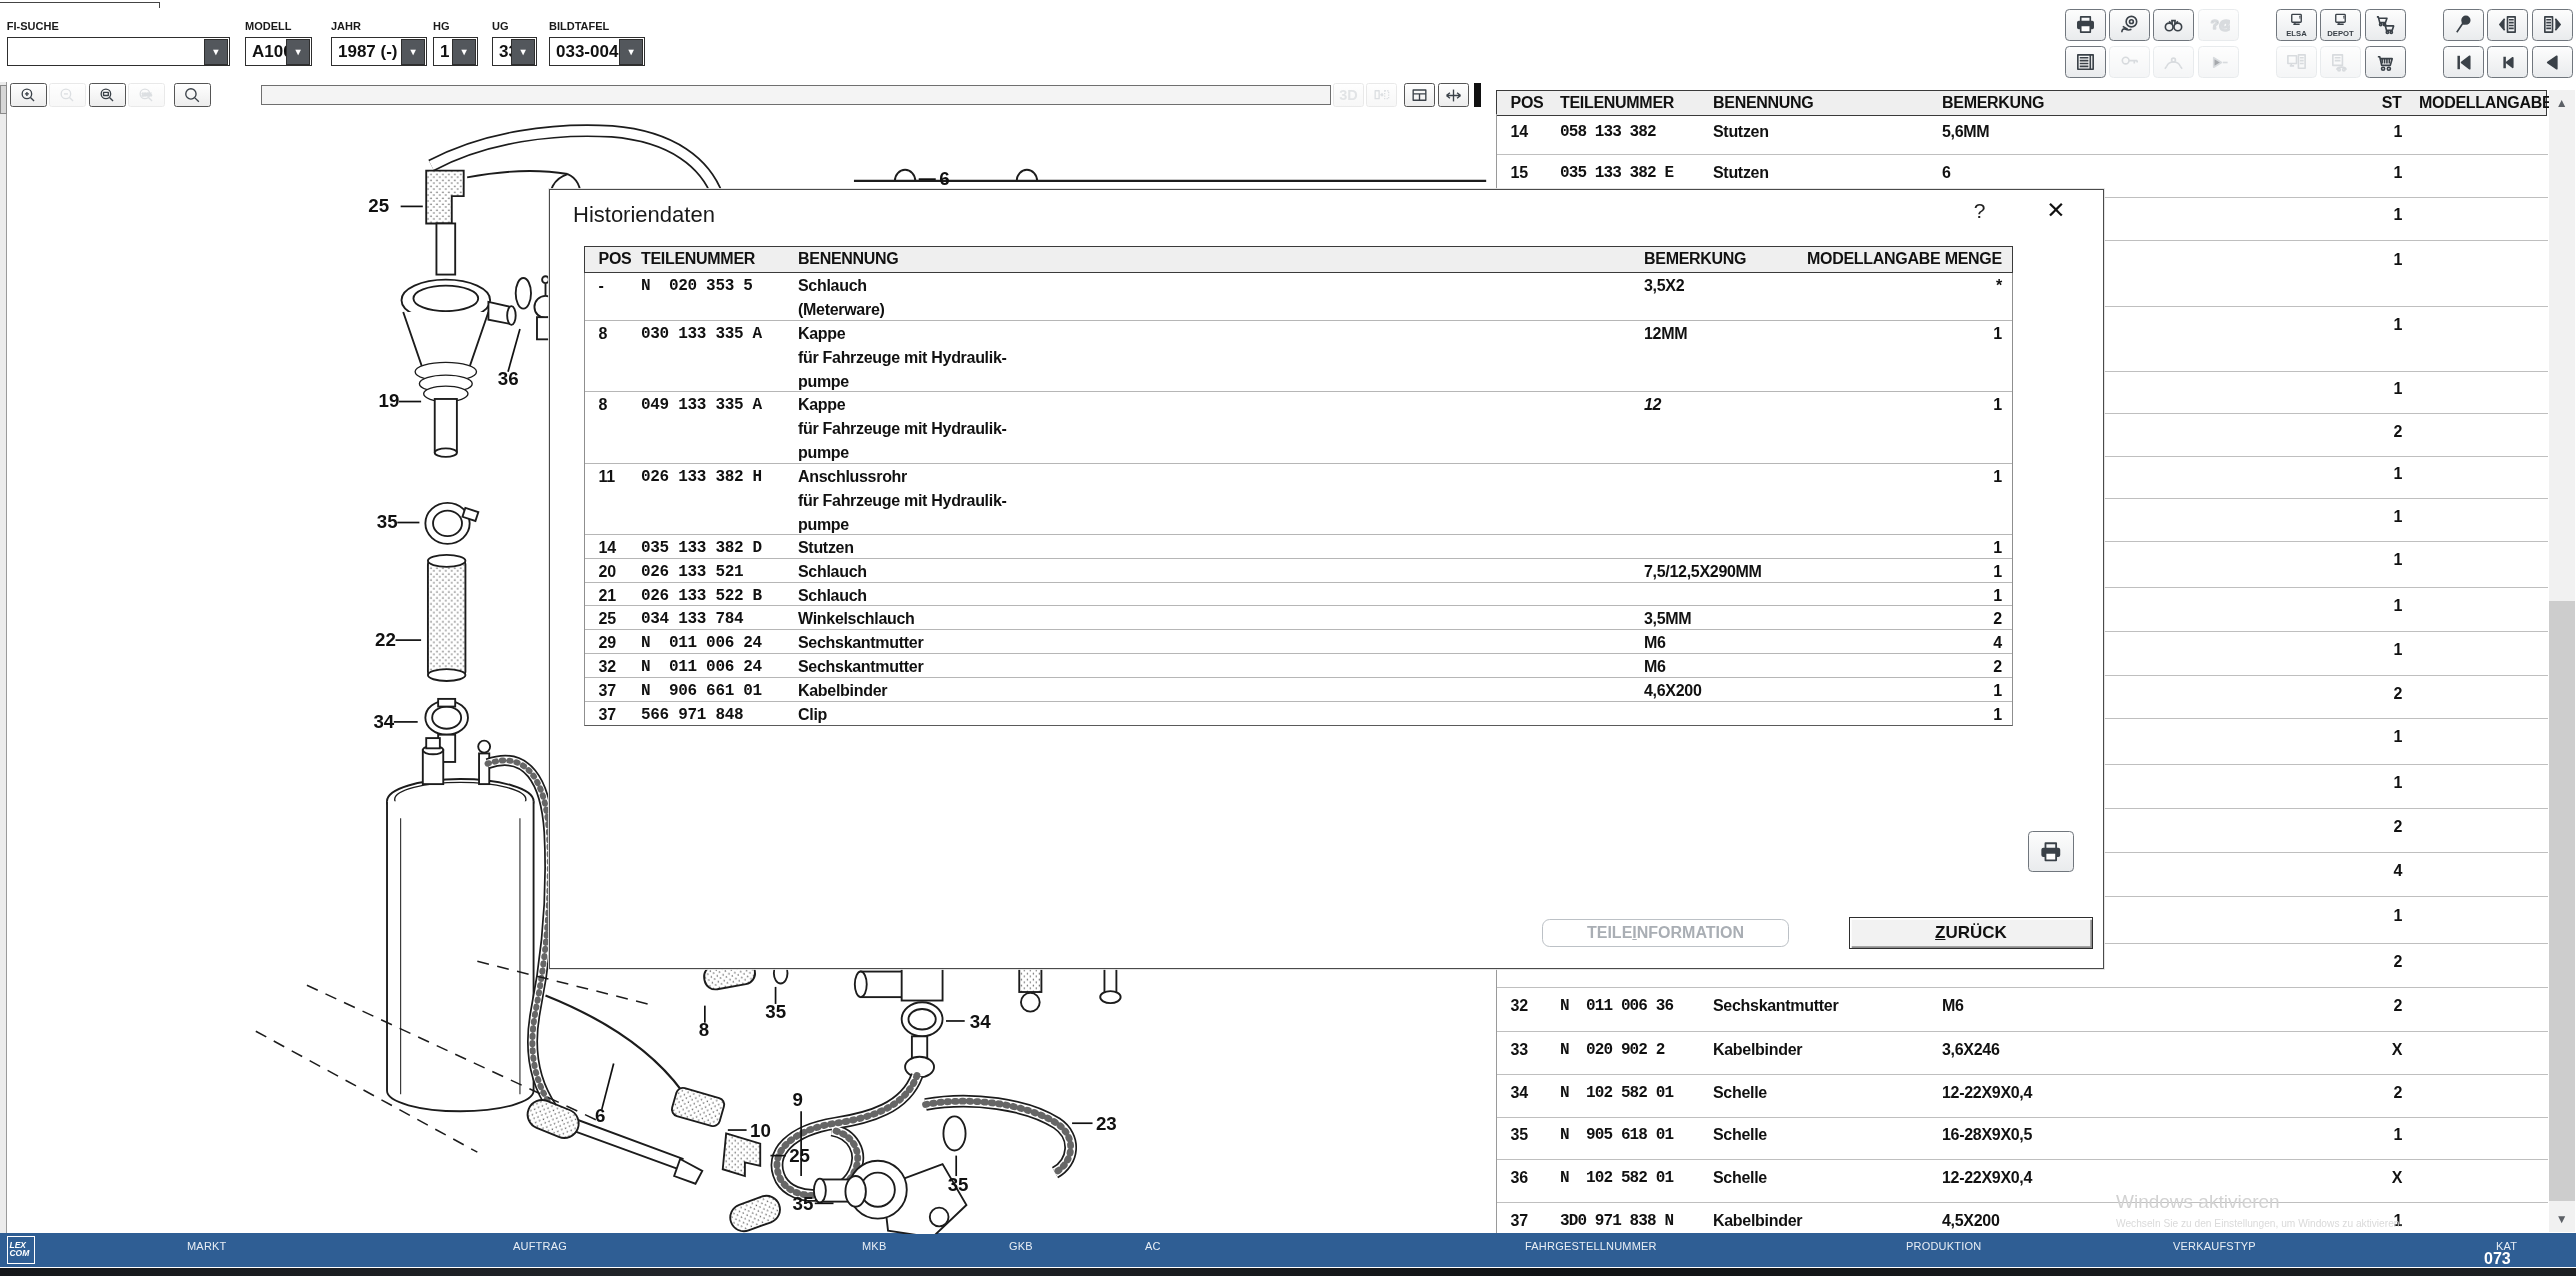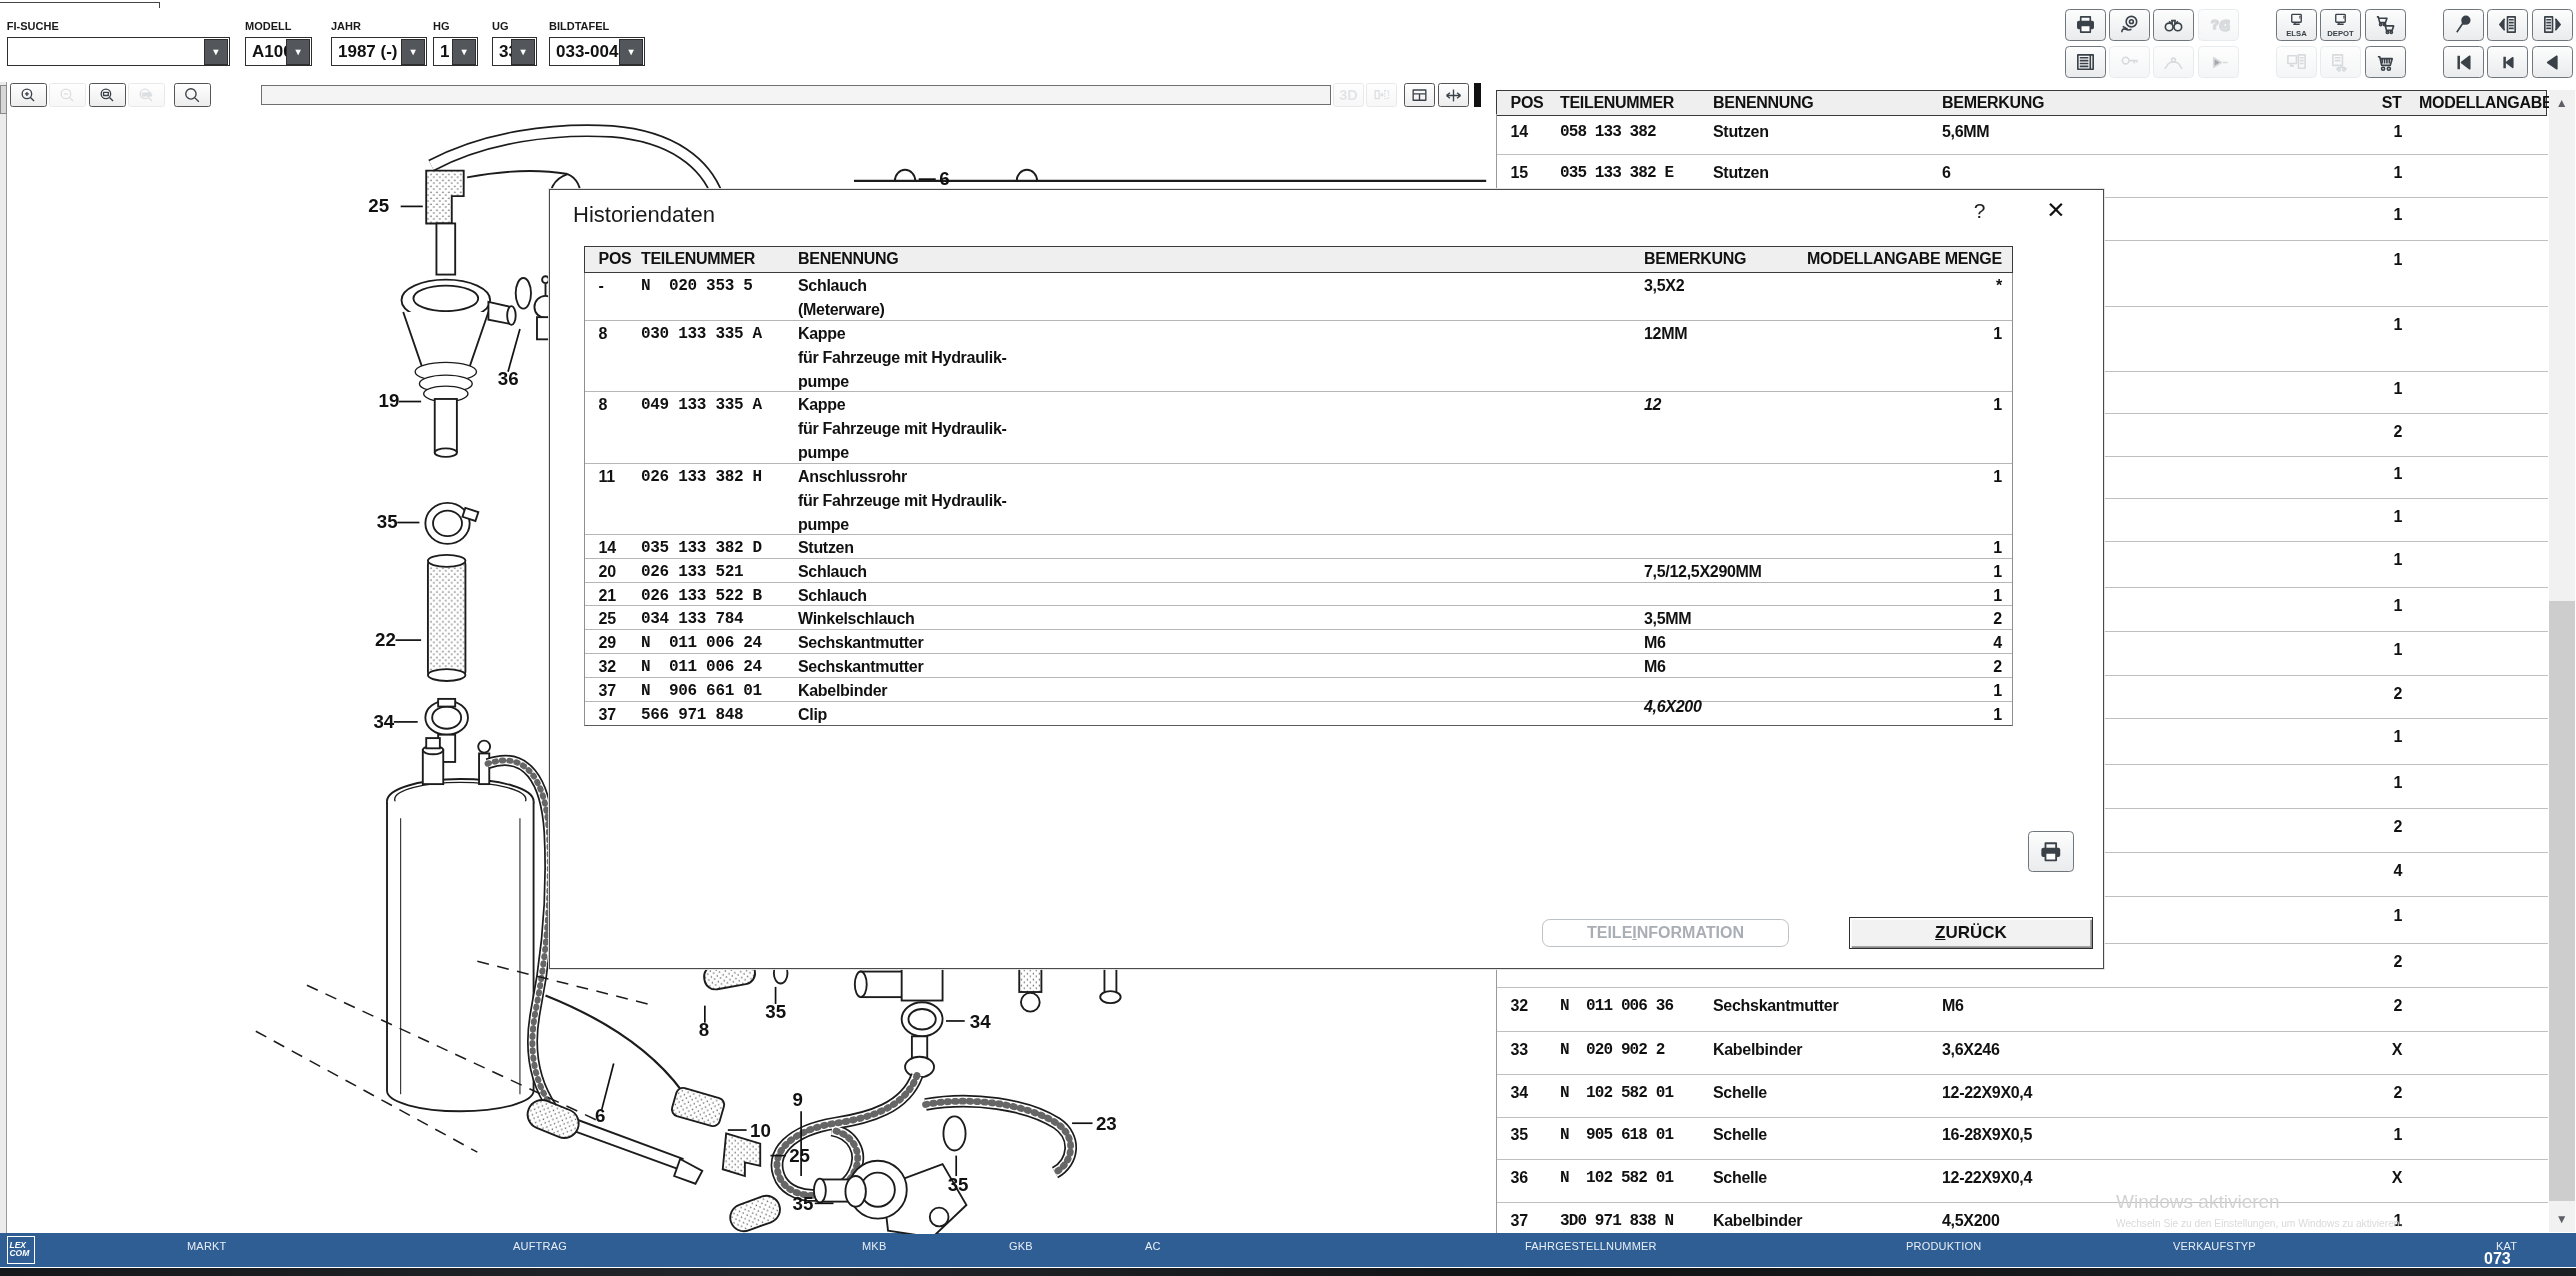--- a/index.html
+++ b/index.html
@@ -737,21 +737,21 @@
           <div class="dline" style="top: 4.3px; left: 213px;">Sechskantmutter</div>
           <div class="dline" style="top: 4.3px; left: 13.6px;">32</div>
           <div class="dline mono" style="top: 4.3px; left: 56px;">N  011 006 24</div>
           <div class="dline" style="top: 4.3px; left: 1059px;">M6</div>
           <div class="dline" style="top: 4.3px; right: 10.2px;">2</div>
         </div>
         <div class="dlg-row" style="height: 24px;">
           <div class="dline" style="top: 4.3px; left: 213px;">Kabelbinder</div>
           <div class="dline" style="top: 4.3px; left: 13.6px;">37</div>
           <div class="dline mono" style="top: 4.3px; left: 56px;">N  906 661 01</div>
-          <div class="dline" style="top: 20px; left: 1059px; font-style: italic;">4,6X200</div>
+          <div class="dline" style="top: 4px; left: 1059px;">4,6X200</div>
           <div class="dline" style="top: 4.3px; right: 10.2px;">1</div>
         </div>
         <div class="dlg-row" style="height: 23px;">
           <div class="dline" style="top: 4.3px; left: 213px;">Clip</div>
           <div class="dline" style="top: 4.3px; left: 13.6px;">37</div>
           <div class="dline mono" style="top: 4.3px; left: 56px;">566 971 848</div>
           <div class="dline" style="top: 4.3px; right: 10.2px;">1</div>
         </div>
       </div>
     <button class="btn dlg-print" id="dlg-print">

